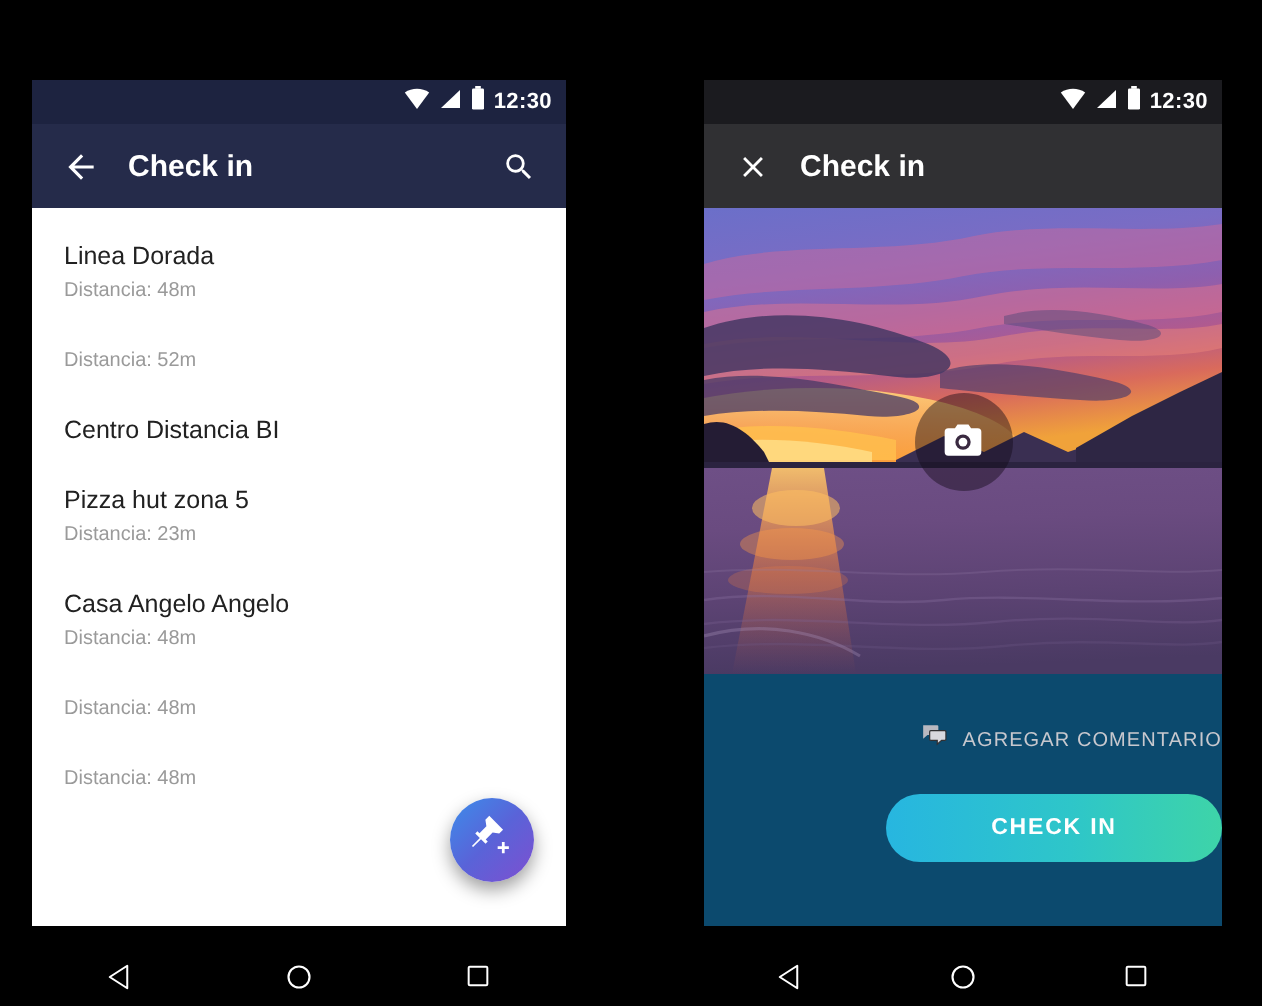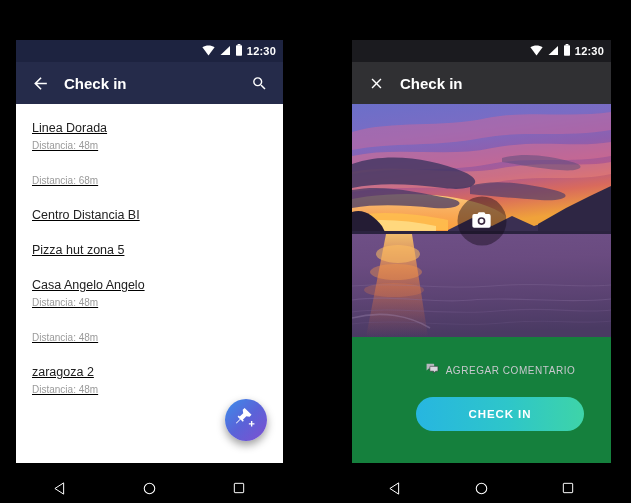--- a/index.html
+++ b/index.html
@@ -32,21 +32,21 @@
 
   
   #phone-left { left: 16px; top: 16px; width: 267px; height: 423px; background: #252b4a; }
   #phone-left .statusbar { background: #1d2340; }
   #phone-left .appbar { background: #252b4a; }
   .list {
     position: absolute; left: 0; top: 64px; width: 100%; height: 359px;
     background: #ffffff; overflow: hidden;
   }
   .list-inner { padding-top: 8px; }
-  .list-item { padding: 8px 16px 10px 16px; cursor: pointer; text-decoration: underline; }
+  .list-item { padding: 8px 16px 10px 16px; cursor: pointer; }
   .li-title { color: #212121; font-size: 12.5px; line-height: 17px; }
   .li-sub { color: #9a9a9a; font-size: 10px; line-height: 16px; margin-top: 1px; }
   .fab {
     position: absolute; right: 16px; bottom: 22px; width: 42px; height: 42px;
     border-radius: 50%;
     background: linear-gradient(135deg, #3c8dea 0%, #5a63d8 50%, #7e4fd0 100%);
     box-shadow: 0 4px 9px rgba(0,0,0,.38);
     display: flex; align-items: center; justify-content: center; cursor: pointer;
   }
 
@@ -61,21 +61,21 @@
   }
   .photo svg { display: block; width: 100%; height: 100%; }
   .camera-btn {
     position: absolute; left: 50%; top: 50%; transform: translate(-50%,-50%);
     width: 49px; height: 49px; border-radius: 50%;
     background: rgba(20,10,25,.45);
     display: flex; align-items: center; justify-content: center; cursor: pointer;
   }
   .bottom-panel {
     position: absolute; left: 0; top: 297px; width: 100%; height: 126px;
-    background: #15803d; display: flex; flex-direction: column; align-items: center; padding-left: 37px;
+    background: #0c4a6e; display: flex; flex-direction: column; align-items: flex-end; padding-left: 37px;
   }
   .comment-row {
     margin-top: 24px; display: flex; align-items: center; gap: 7px; cursor: pointer;
   }
   .comment-label {
     color: #c8c8ce; font-size: 10px; letter-spacing: .55px; font-weight: normal;
   }
   .checkin-btn {
     margin-top: 18px; width: 168px; height: 34px; border-radius: 17px;
     background: linear-gradient(90deg, #27b6e0 0%, #2ec6c9 55%, #3ed4a8 100%);
@@ -136,42 +136,42 @@
 
     <div class="list">
       <div class="list-inner">
 
         <div class="list-item">
           <div class="li-title">Linea Dorada</div>
           <div class="li-sub">Distancia: 48m</div>
         </div>
 
         <div class="list-item">
-          <div class="li-sub">Distancia: 68m</div>
+          <div class="li-sub">Distancia: 52m</div>
         </div>
 
         <div class="list-item">
           <div class="li-title">Centro Distancia BI</div>
         </div>
 
         <div class="list-item">
           <div class="li-title">Pizza hut zona 5</div>
+          <div class="li-sub">Distancia: 23m</div>
         </div>
 
         <div class="list-item">
           <div class="li-title">Casa Angelo Angelo</div>
           <div class="li-sub">Distancia: 48m</div>
         </div>
 
         <div class="list-item">
           <div class="li-sub">Distancia: 48m</div>
         </div>
 
         <div class="list-item">
-          <div class="li-title">zaragoza 2</div>
           <div class="li-sub">Distancia: 48m</div>
         </div>
 
       </div>
 
       <div class="fab">
         <span>
           <svg width="22" height="22" viewBox="0 0 24 24">
             <path d="M14.9 3.6 L12.6 5.9 L13.2 9.8 L9.1 13.9 L7.9 12.7 L6.6 14 L9.3 16.7 L4.6 21.4 L5.3 22.1 L10 17.4 L12.7 20.1 L14 18.8 L12.8 17.6 L16.9 13.5 L20.8 14.1 L23.1 11.8 Z" fill="#ffffff" transform="translate(-3.2,-2.3) scale(0.92)"></path>
             <path d="M17.4 15.3 h1.5 v2.3 h2.3 v1.5 h-2.3 v2.3 h-1.5 v-2.3 h-2.3 v-1.5 h2.3 z" fill="#ffffff"></path>

